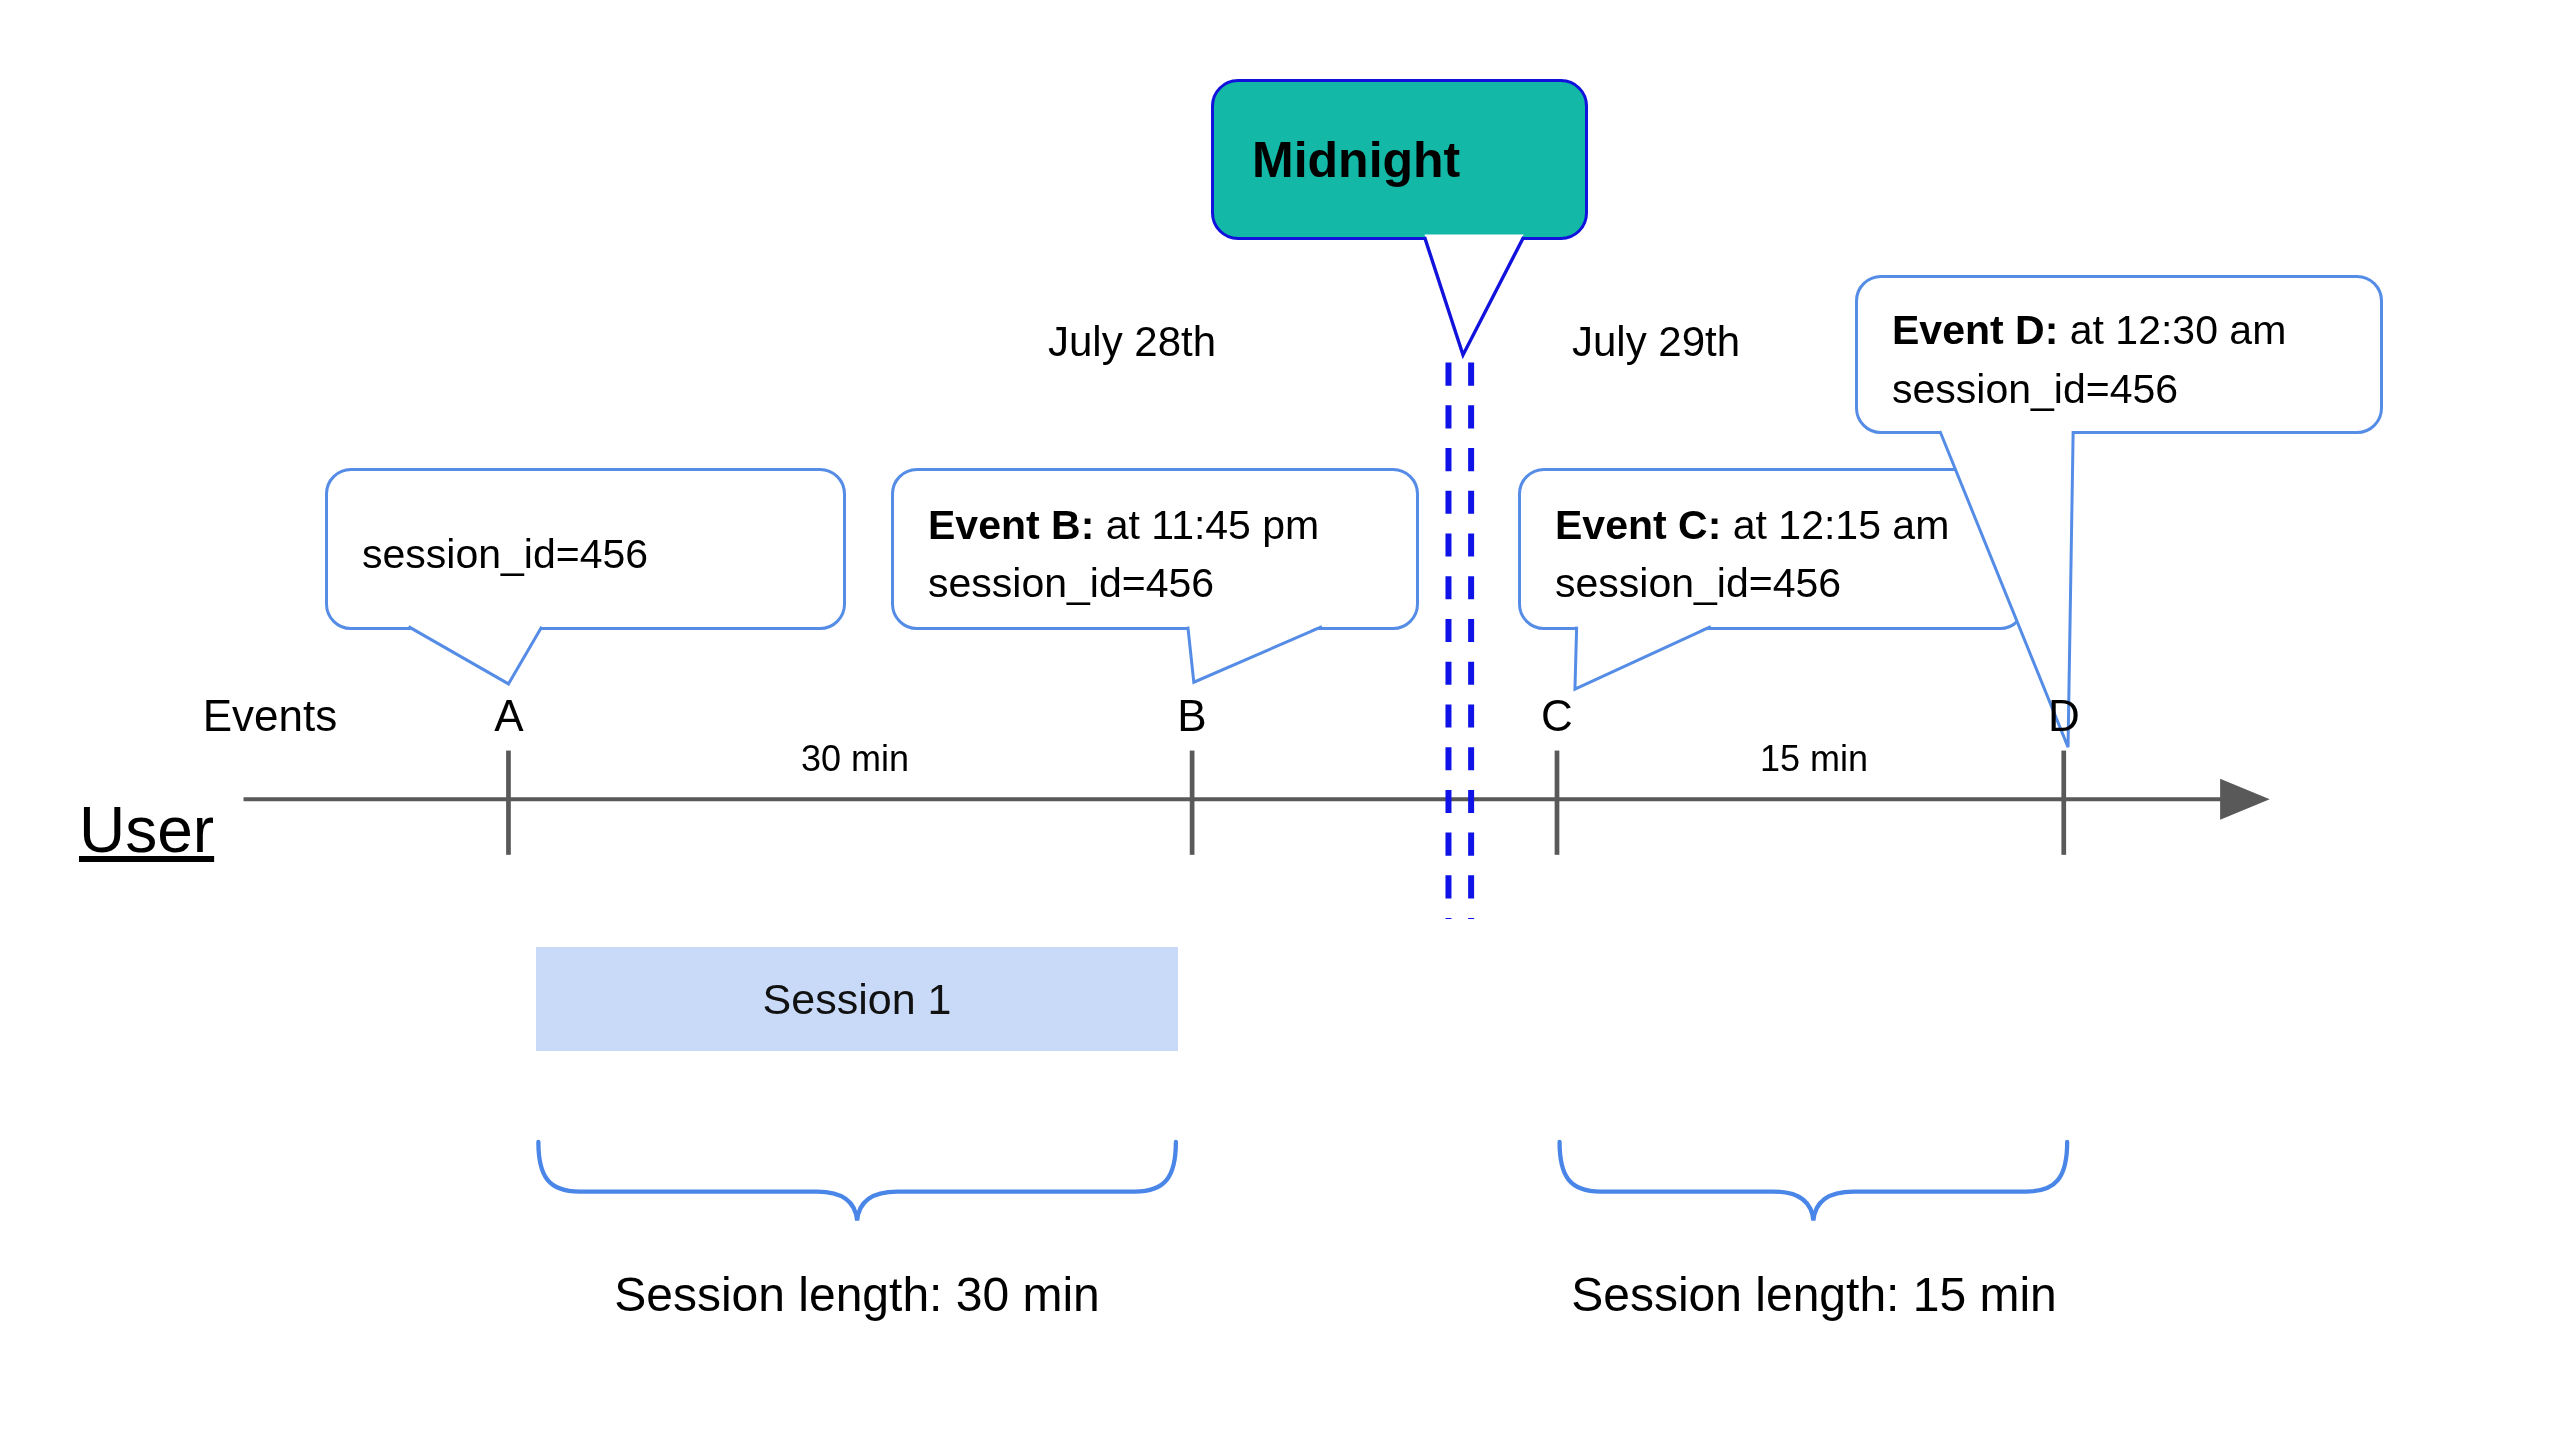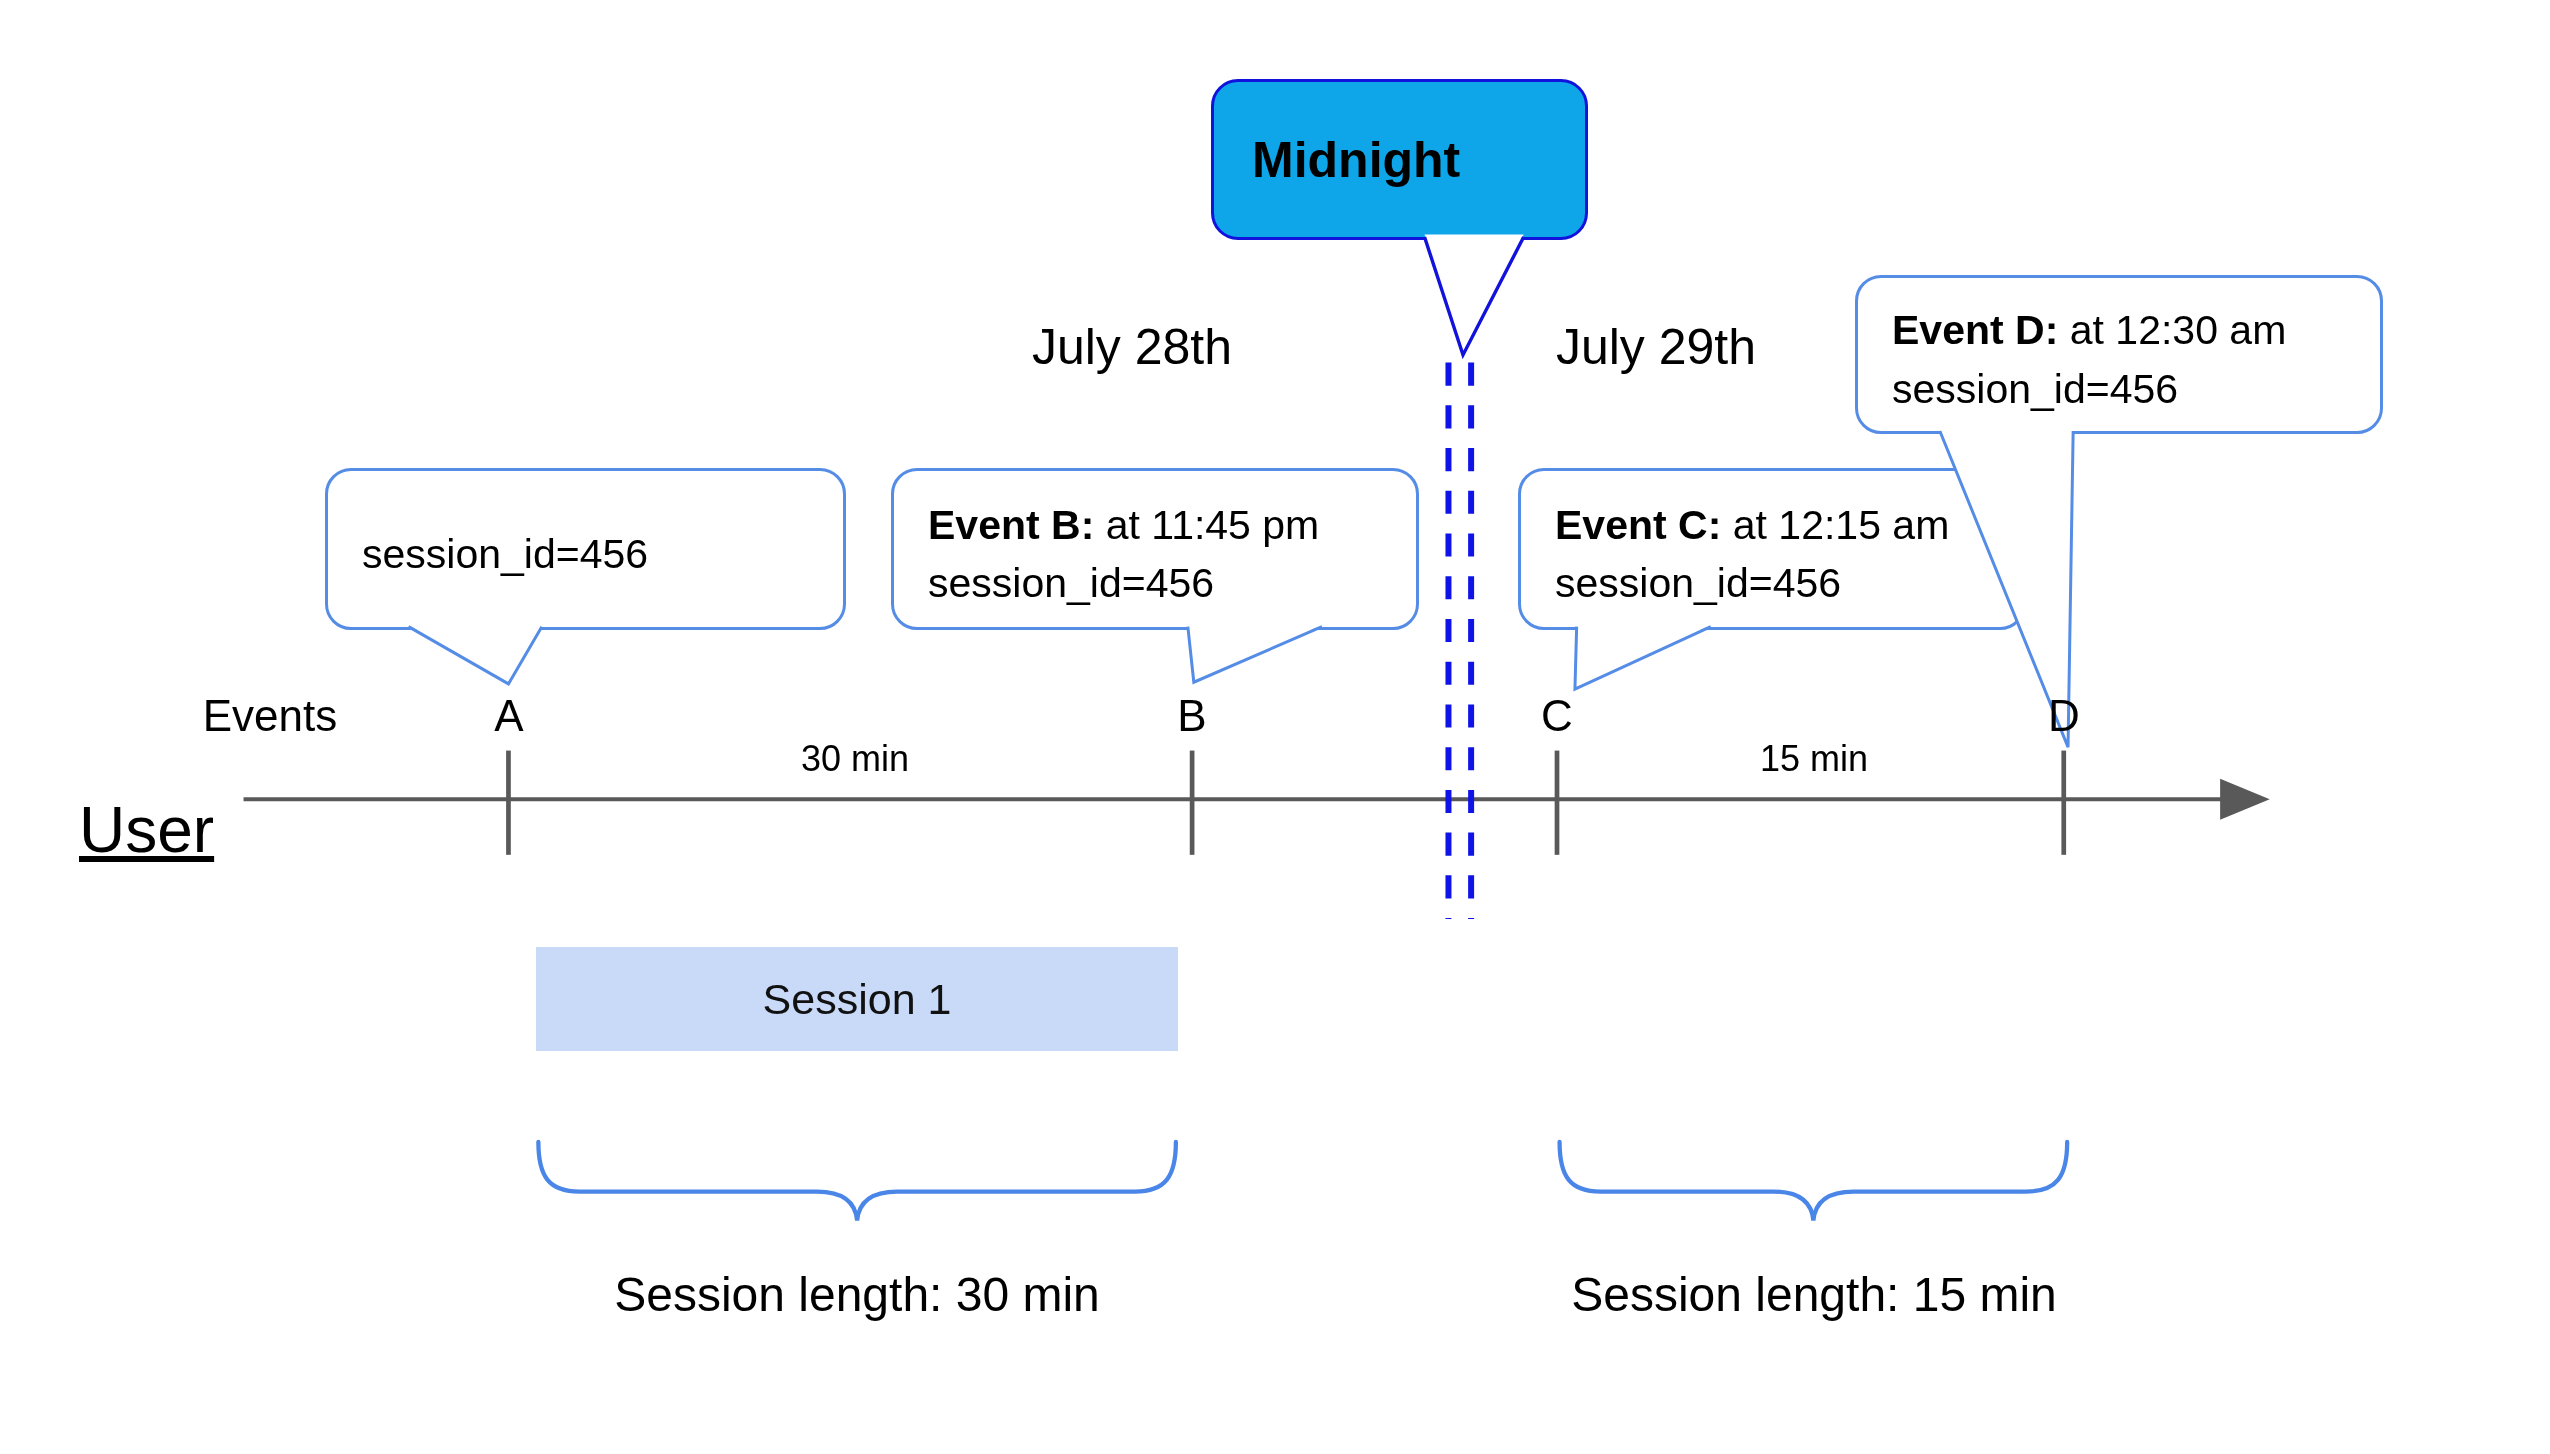--- a/index.html
+++ b/index.html
@@ -4,42 +4,42 @@
 <style>
   html,body { margin:0; padding:0; background:#ffffff; }
   #canvas {
     position:relative; width:2550px; height:1455px; background:#ffffff;
     font-family:"Liberation Sans", sans-serif; color:#000; overflow:hidden;
   }
   .abs { position:absolute; }
   svg.layer { position:absolute; left:0; top:0; pointer-events:none; }
 
   
-  .date-label  { font-size:50px; transform:translateX(-50%); white-space:nowrap; }
+  .date-label  { font-size:42px; transform:translateX(-50%); white-space:nowrap; }
   .tick-label  { font-size:44px; transform:translateX(-50%); white-space:nowrap; }
   .axis-left   { font-size:44px; transform:translateX(-50%); white-space:nowrap; }
   .user-label  { font-size:64px; white-space:nowrap;text-decoration:underline; }
   .gap-label   { font-size:36px; transform:translateX(-50%); white-space:nowrap; }
   .length-label{ font-size:48px; transform:translateX(-50%); white-space:nowrap; }
 
   
   .callout {
     position:absolute; background:#fff; border:3px solid #548ce6; border-radius:26px;
     box-sizing:border-box; display:flex; flex-direction:column; justify-content:center;
     padding:10.3px 15.4px 0 34px; font-size:41px; line-height:1.42; white-space:nowrap;
   }
   .callout .t-time { margin-left:0.28em; }
   #callout-a { left:325px;  top:468px; width:521px; height:162px; }
   #callout-b { left:891px; top:468px; width:528px; height:162px; }
   #callout-c { left:1518px; top:468px; width:508px; height:162px; }
   #callout-d { left:1855px; top:275px; width:528px; height:159px; }
 
   #midnight-callout {
     position:absolute; left:1211px; top:79px; width:377px; height:161px;
-    background:#0ea5e9; border:3.4px solid #1212dd; border-radius:27px; box-sizing:border-box;
+    background:#14b8a6; border:3.4px solid #1212dd; border-radius:27px; box-sizing:border-box;
     display:flex; align-items:center; padding-left:38px;
     font-size:50px; font-weight:bold; white-space:nowrap;
   }
 
   
   .session-box {
     position:absolute; top:947px; height:104px; background:#c9daf8;
     display:flex; align-items:center; justify-content:center;
     font-size:43px; color:#111; white-space:nowrap;
   }

